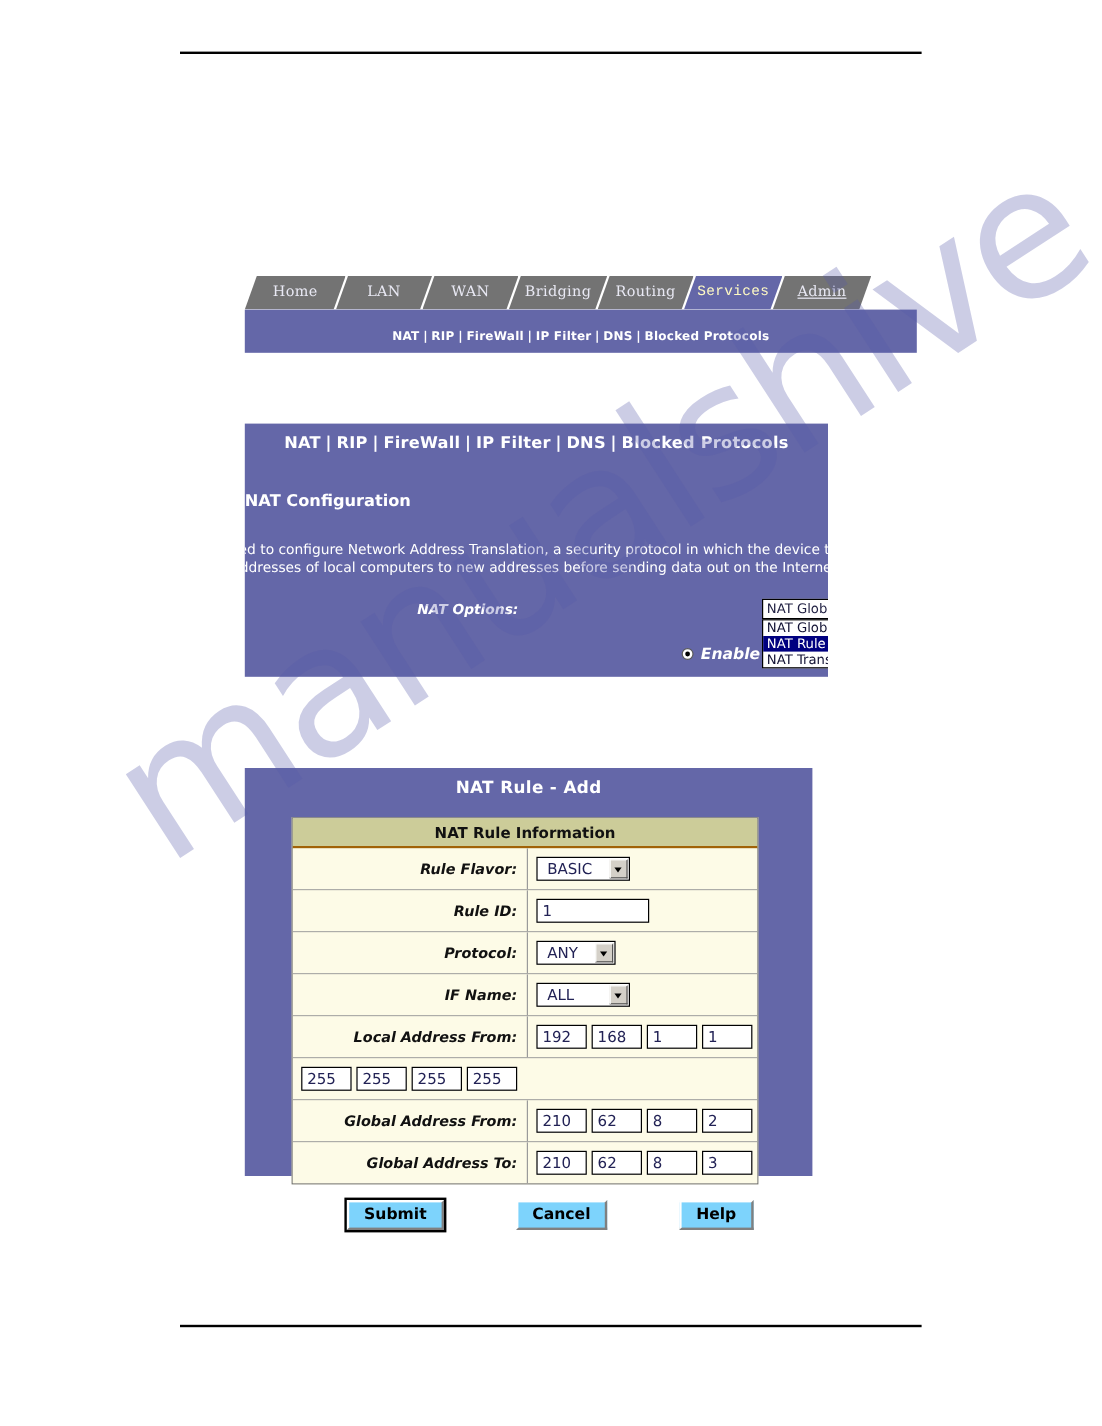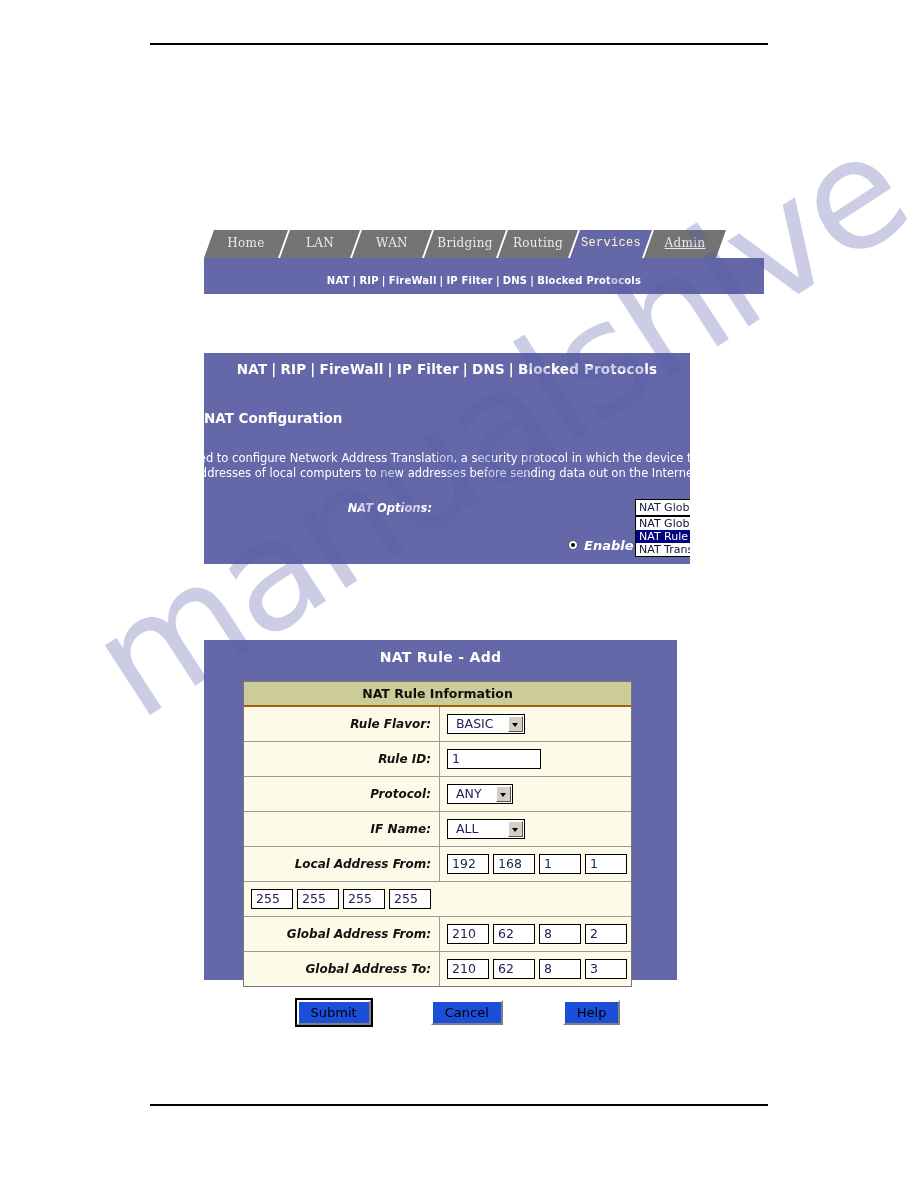--- a/index.html
+++ b/index.html
@@ -371,32 +371,32 @@
     position: absolute;
     left: 0;
     top: 360px;
     width: 473px;
     display: flex;
     justify-content: center;
     align-items: flex-start;
     gap: 24px;
   }
   .btn {
-    background: #1d4ed8;
+    background: #7dd3fc;
     border-top: 2px solid #ffffff;
     border-left: 2px solid #ffffff;
     border-right: 2px solid #808080;
     border-bottom: 2px solid #808080;
     box-sizing: border-box;
     height: 25px;
     line-height: 21px;
     padding: 0 12px;
     font-family: "DejaVu Sans", sans-serif;
     font-size: 13px;
-    font-weight: normal;
+    font-weight: bold;
     color: #000000;
     text-align: center;
     white-space: nowrap;
     margin-left: 36px;
   }
   .btn.default {
     outline: 2px solid #000000;
     outline-offset: 0px;
   }
 </style>

